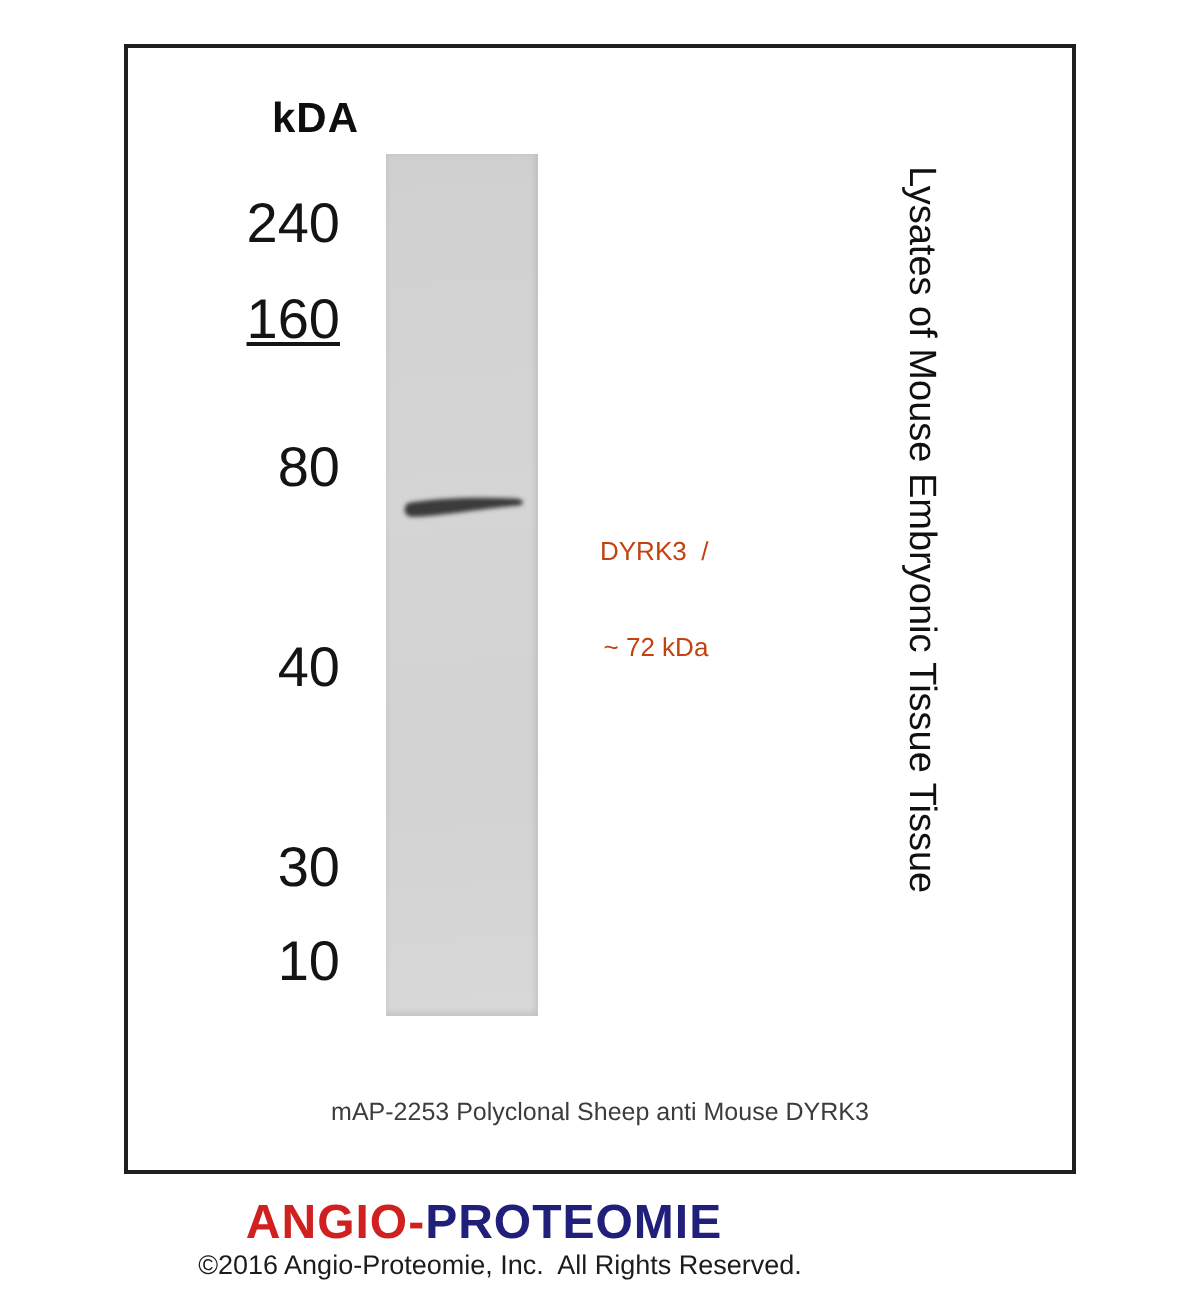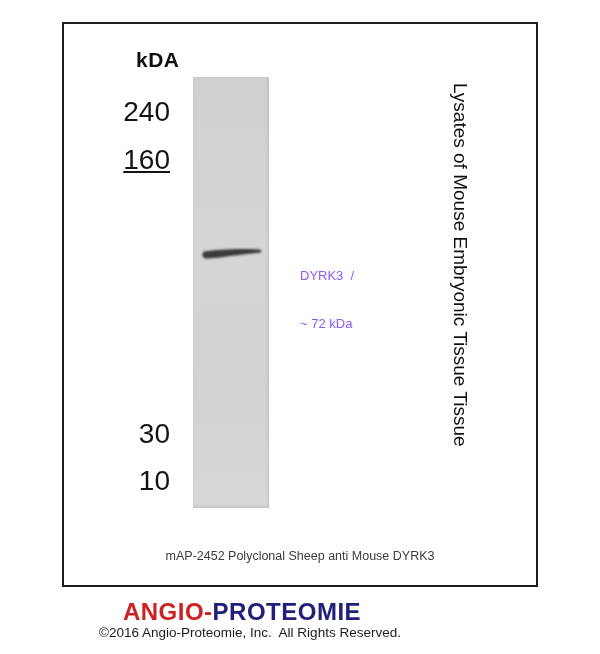--- a/index.html
+++ b/index.html
@@ -63,22 +63,23 @@
     position: absolute;
     left: 0;
     top: 0;
   }
   .band-annotation {
     position: absolute;
     left: 300px;
     top: 236px;
     font-size: 13px;
     line-height: 16px;
-    color: #8b5cf6;
+    color: #c2410c;
     white-space: pre;
+    text-align: right;
   }
   .side-label {
     position: absolute;
     left: 449px;
     top: 83px;
     height: 430px;
     writing-mode: vertical-rl;
     font-size: 19px;
     line-height: 22px;
     color: #101010;
@@ -120,20 +121,22 @@
 <body>
 
 <div class="canvas">
 
   <div class="figure-box"></div>
 
   <div class="kda-label">kDA</div>
 
   <div class="mw-marker mw-240">240</div>
   <div class="mw-marker mw-160">160</div>
+  <div class="mw-marker mw-80">80</div>
+  <div class="mw-marker mw-40">40</div>
   <div class="mw-marker mw-20">30</div>
   <div class="mw-marker mw-10">10</div>
 
   <div class="lane">
     <svg class="band-svg" width="76" height="431" viewBox="0 0 76 431">
       <defs>
         <filter id="bandblur" x="-30%" y="-80%" width="160%" height="260%">
           <feGaussianBlur stdDeviation="1.1"></feGaussianBlur>
         </filter>
       </defs>
@@ -145,21 +148,21 @@
     </svg>
   </div>
 
   <div class="band-annotation">
     <div>DYRK3  /</div>
     <div>~ 72 kDa</div>
   </div>
 
   <div class="side-label">Lysates of Mouse Embryonic Tissue Tissue</div>
 
-  <div class="caption">mAP-2452 Polyclonal Sheep anti Mouse DYRK3</div>
+  <div class="caption">mAP-2253 Polyclonal Sheep anti Mouse DYRK3</div>
 
   <div class="brand-line">
     <span class="brand-red">ANGIO-</span><span class="brand-navy">PROTEOMIE</span>
   </div>
 
   <div class="copyright-line">©2016 Angio-Proteomie, Inc.  All Rights Reserved.</div>
 
 </div>
 
 </body></html>

